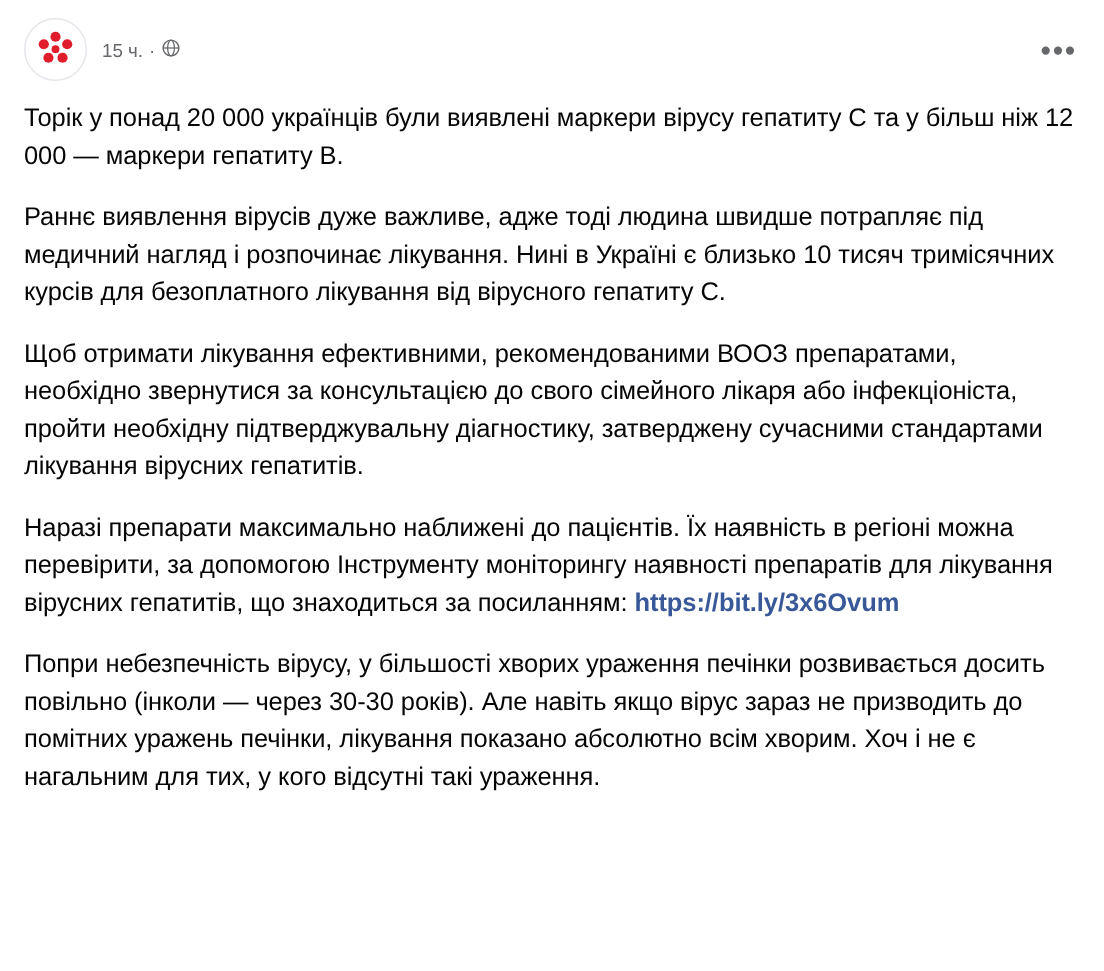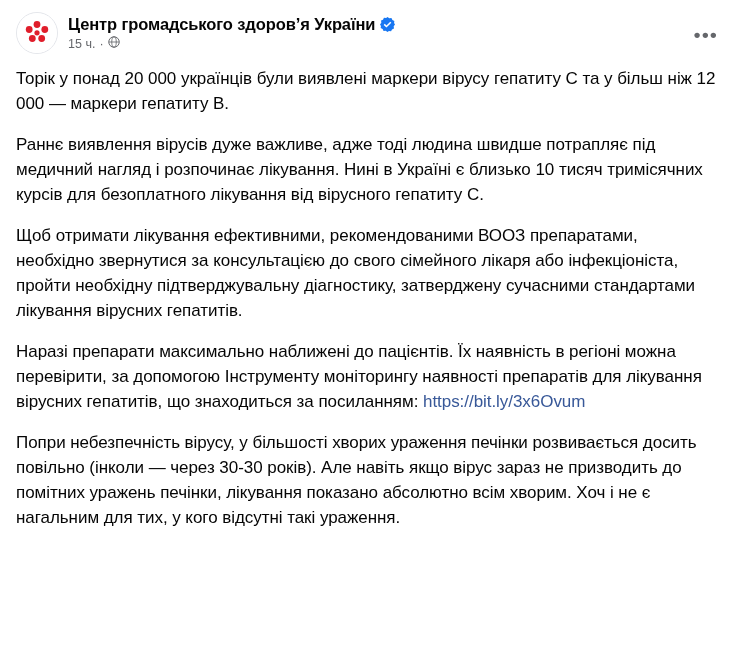--- a/index.html
+++ b/index.html
@@ -112,20 +112,21 @@
     color: #050505;
     letter-spacing: -0.05px;
   }
   .post-body p:last-child {
     margin-bottom: 0;
   }
   .post-link {
     color: #385898;
     text-decoration: none;
     word-break: break-all;
+    font-weight: bold;
   }
 </style>
 </head>
 <body>
 
 <div class="post">
 
   <div class="post-header">
 
     <div class="avatar">
@@ -134,27 +135,20 @@
         <circle cx="20" cy="11.5" r="3.4" fill="#e01e2b"></circle>
         <circle cx="12.2" cy="16.5" r="3.4" fill="#e01e2b"></circle>
         <circle cx="27.8" cy="16.5" r="3.4" fill="#e01e2b"></circle>
         <circle cx="15.3" cy="25.5" r="3.4" fill="#e01e2b"></circle>
         <circle cx="24.7" cy="25.5" r="3.4" fill="#e01e2b"></circle>
         <circle cx="20" cy="19.8" r="2.6" fill="#e01e2b"></circle>
       </svg>
     </div>
 
     <div class="header-text">
-      <div class="name-row">
-        <span class="page-name">Центр громадського здоров’я України</span>
-        <svg class="verified" viewBox="0 0 16 16">
-          <path fill="#1877f2" d="M8 0l1.9 1.4 2.3-.3 1 2.1 2.1 1-.3 2.3L16 8l-1.4 1.9.3 2.3-2.1 1-1 2.1-2.3-.3L8 16l-1.9-1.4-2.3.3-1-2.1-2.1-1 .3-2.3L0 8l1.4-1.9-.3-2.3 2.1-1 1-2.1 2.3.3z"></path>
-          <path fill="#ffffff" d="M6.9 11.3L3.9 8.4l1.2-1.2 1.8 1.8 4-4 1.2 1.2z"></path>
-        </svg>
-      </div>
       <div class="meta-row">
         <span>15 ч.</span>
         <span class="dot-sep">·</span>
         <svg class="globe-icon" viewBox="0 0 16 16">
           <circle cx="8" cy="8" r="7" fill="none" stroke="#65676b" stroke-width="1.3"></circle>
           <ellipse cx="8" cy="8" rx="3" ry="7" fill="none" stroke="#65676b" stroke-width="1.1"></ellipse>
           <line x1="1.2" y1="8" x2="14.8" y2="8" stroke="#65676b" stroke-width="1.1"></line>
         </svg>
       </div>
     </div>

